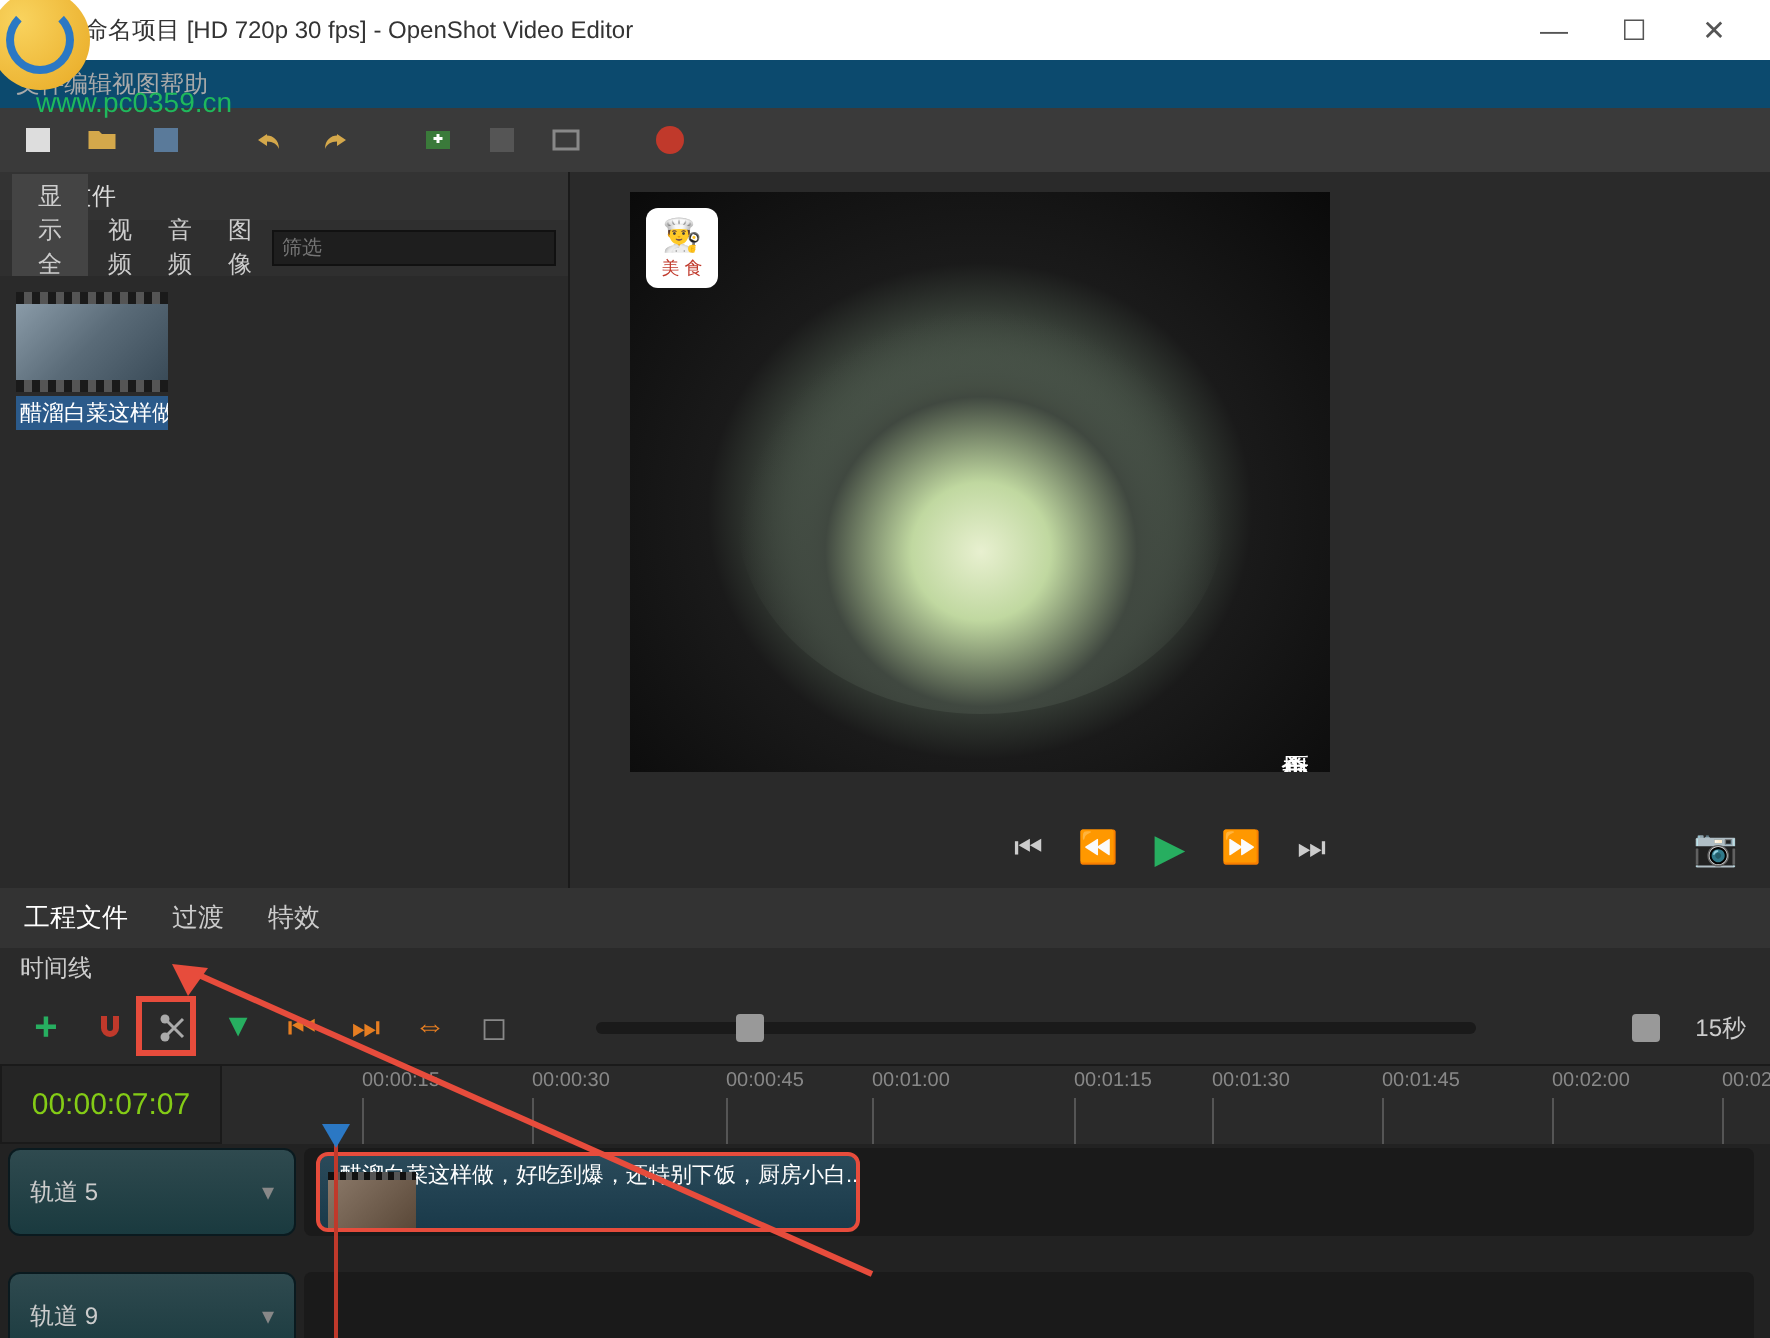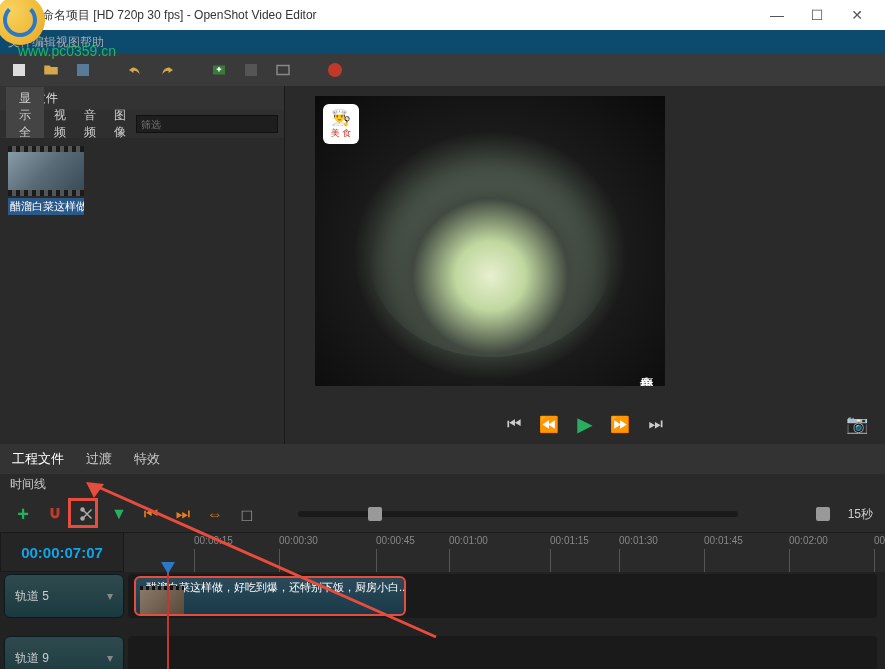--- a/index.html
+++ b/index.html
@@ -79,29 +79,29 @@
 .tl-next { color: #e67e22; }
 .tl-center { color: #e67e22; }
 .razor-highlight { position: absolute; left: 68px; top: 2px; width: 30px; height: 30px; border: 3px solid #e74c3c; pointer-events: none; }
 .zoom-slider-track { width: 440px; height: 6px; background: #1a1a1a; border-radius: 3px; position: relative; margin-left: 30px; }
 .zoom-slider-thumb { position: absolute; left: 70px; top: -4px; width: 14px; height: 14px; background: #999; border-radius: 2px; }
 .zoom-end { width: 14px; height: 14px; background: #999; border-radius: 2px; margin-left: auto; }
 .zoom-label { font-size: 12px; color: #ccc; margin-left: 8px; }
 
 
 .ruler-row { display: flex; height: 40px; background: #2a2a2a; }
-.timecode-box { width: 124px; background: #252525; display: flex; align-items: center; justify-content: center; font-size: 15px; color: #0ea5e9; border: 1px solid #1a1a1a; font-weight: bold; }
+.timecode-box { width: 111px; background: #252525; display: flex; align-items: center; justify-content: center; font-size: 15px; color: #84cc16; border: 1px solid #1a1a1a; }
 .ruler { flex: 1; position: relative; background: #2a2a2a; border-top: 1px solid #1a1a1a; }
 .ruler-tick { position: absolute; top: 2px; font-size: 10px; color: #888; }
 .ruler-tick::after { content: ''; position: absolute; top: 14px; left: 0; width: 1px; height: 24px; background: #555; }
 
 
 .tracks-area { position: relative; background: #222; }
 .track-row { display: flex; height: 48px; margin-bottom: 14px; }
-.track-label { width: 120px; background: linear-gradient(#2f4a4f, #1a3a3f); border: 1px solid #0a1a1f; border-radius: 6px; display: flex; align-items: center; padding: 0 10px; font-size: 12px; color: #ccc; margin: 2px 4px; }
+.track-label { width: 144px; background: linear-gradient(#2f4a4f, #1a3a3f); border: 1px solid #0a1a1f; border-radius: 6px; display: flex; align-items: center; padding: 0 10px; font-size: 12px; color: #ccc; margin: 2px 4px; }
 .track-content { flex: 1; position: relative; background: #1a1a1a; border-radius: 4px; margin: 2px 8px 2px 0; }
 .clip { position: absolute; top: 2px; bottom: 2px; background: linear-gradient(#2a4a5a, #1a3a4a); border: 1px solid #4a8a9a; border-radius: 6px; display: flex; align-items: center; padding: 2px 4px; overflow: hidden; }
 .clip.selected { border: 2px solid #e74c3c; }
 .clip-thumb { width: 44px; height: 32px; background: linear-gradient(135deg,#8a7868,#5a4838); border-top: 4px solid #111; border-bottom: 4px solid #111; flex-shrink: 0; position: relative; }
 .clip-thumb::before, .clip-thumb::after { content:''; position:absolute; left:0; right:0; height:4px; background: repeating-linear-gradient(90deg,#111 0 3px,#555 3px 6px); }
 .clip-thumb::before { top:-4px; } .clip-thumb::after { bottom:-4px; }
 .clip-title { font-size: 11px; color: #fff; margin-left: 6px; white-space: nowrap; position: absolute; top: 2px; left: 4px; right: 4px; }
 
 
 .playhead { position: absolute; top: 0; bottom: 0; width: 2px; background: #c0392b; left: 167px; z-index: 20; }

